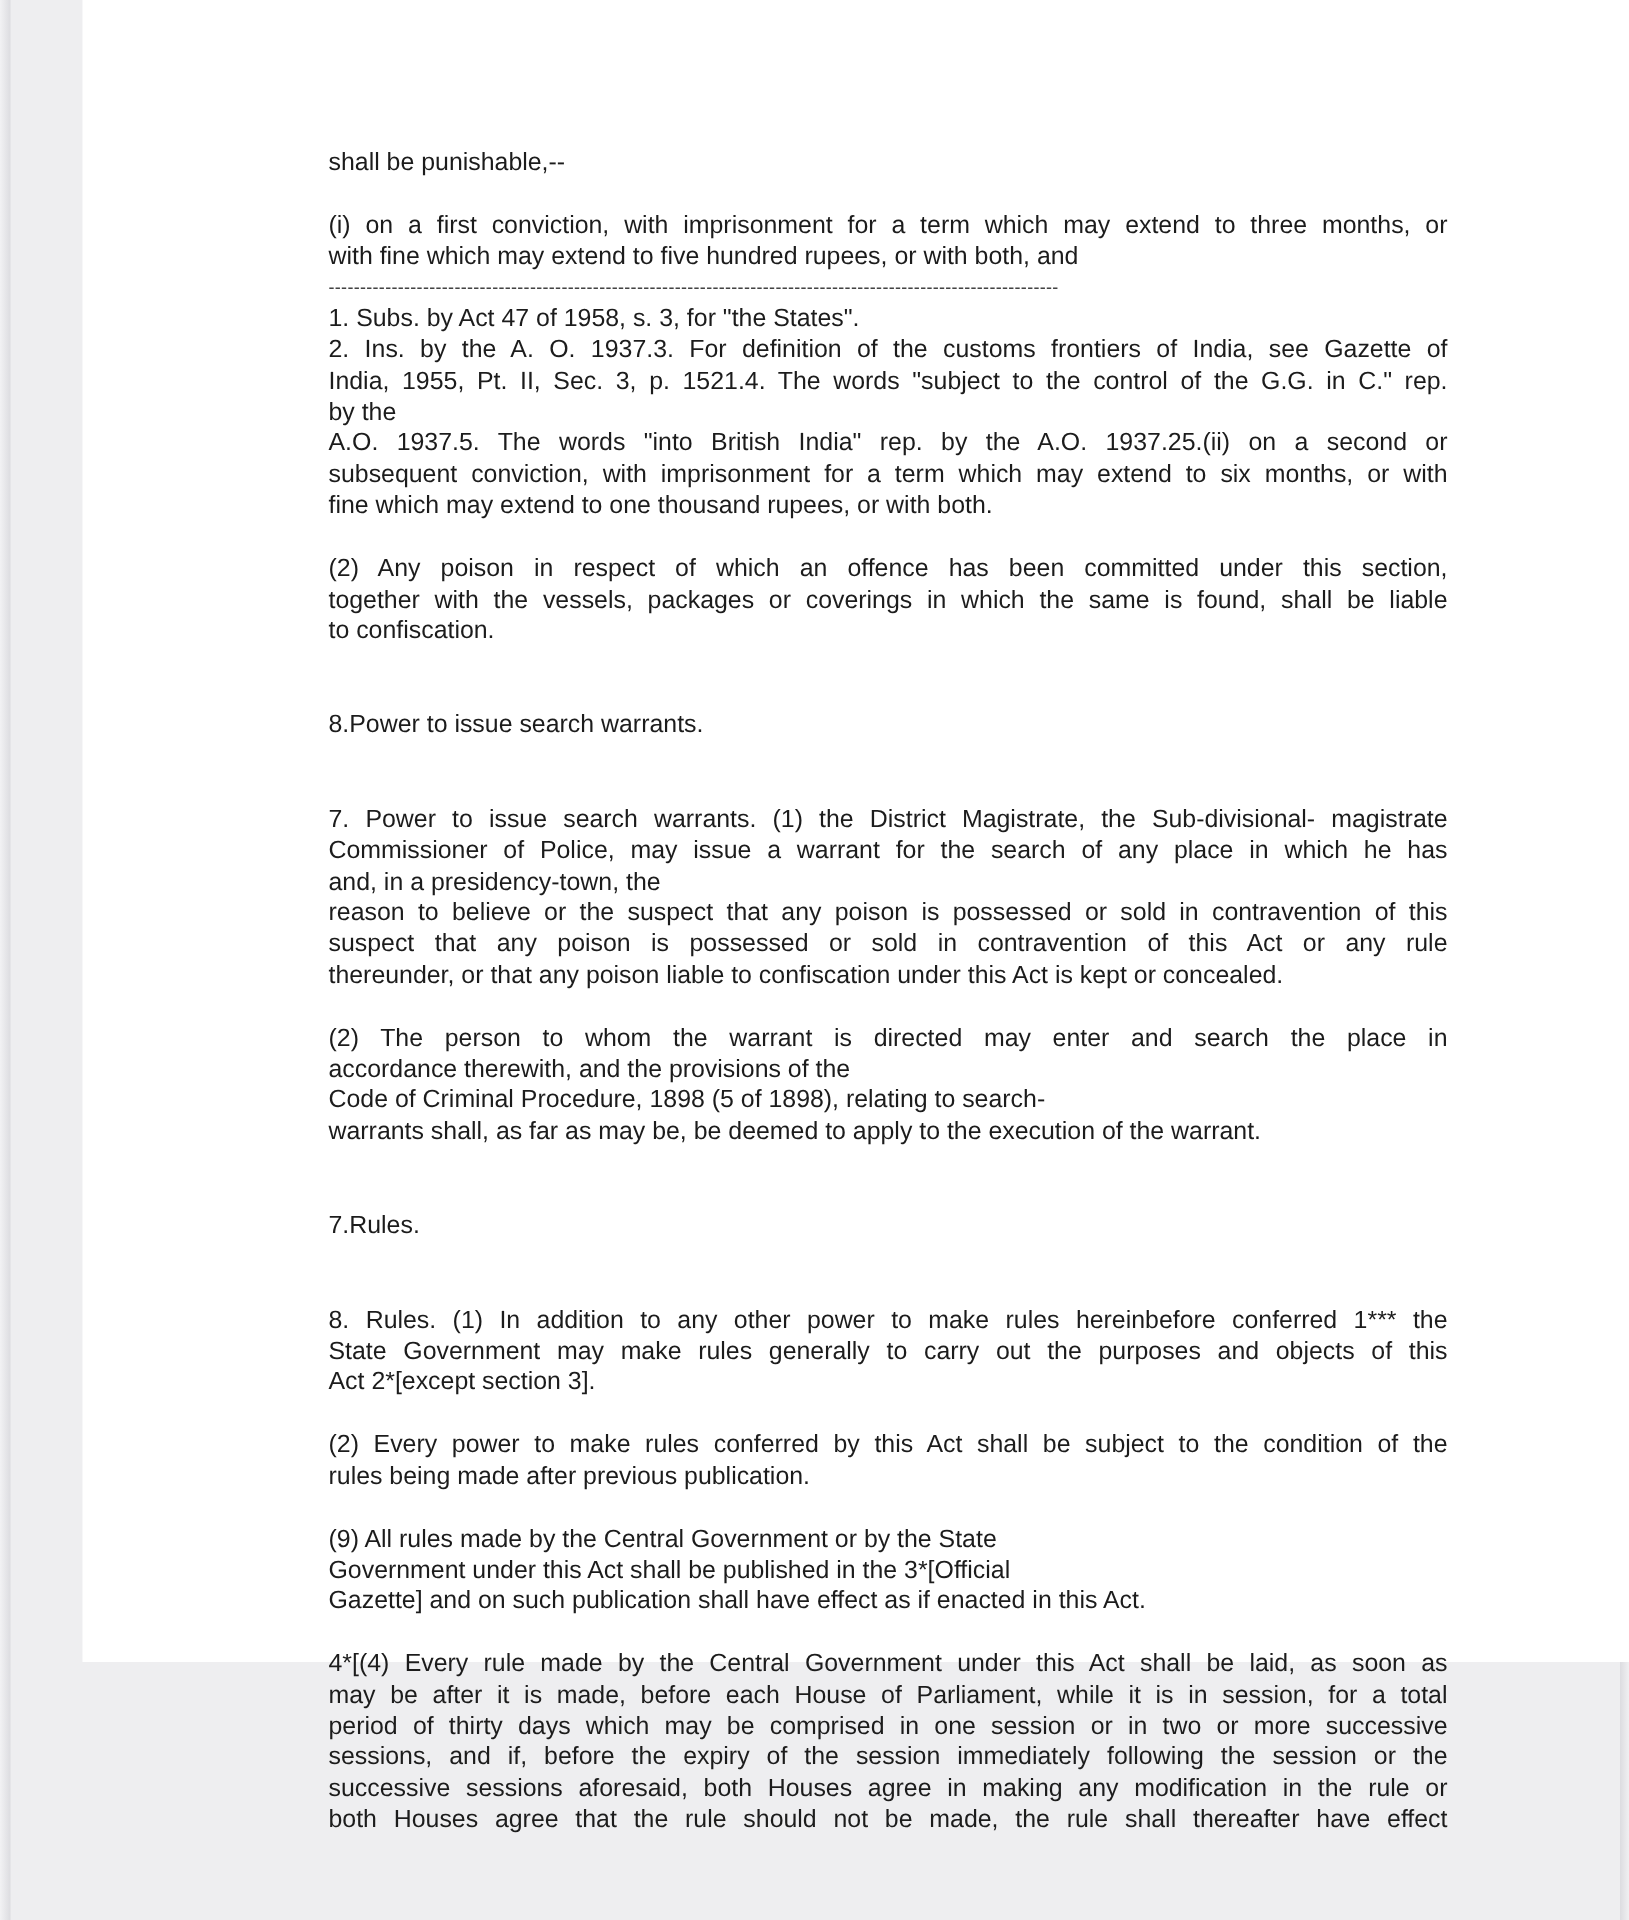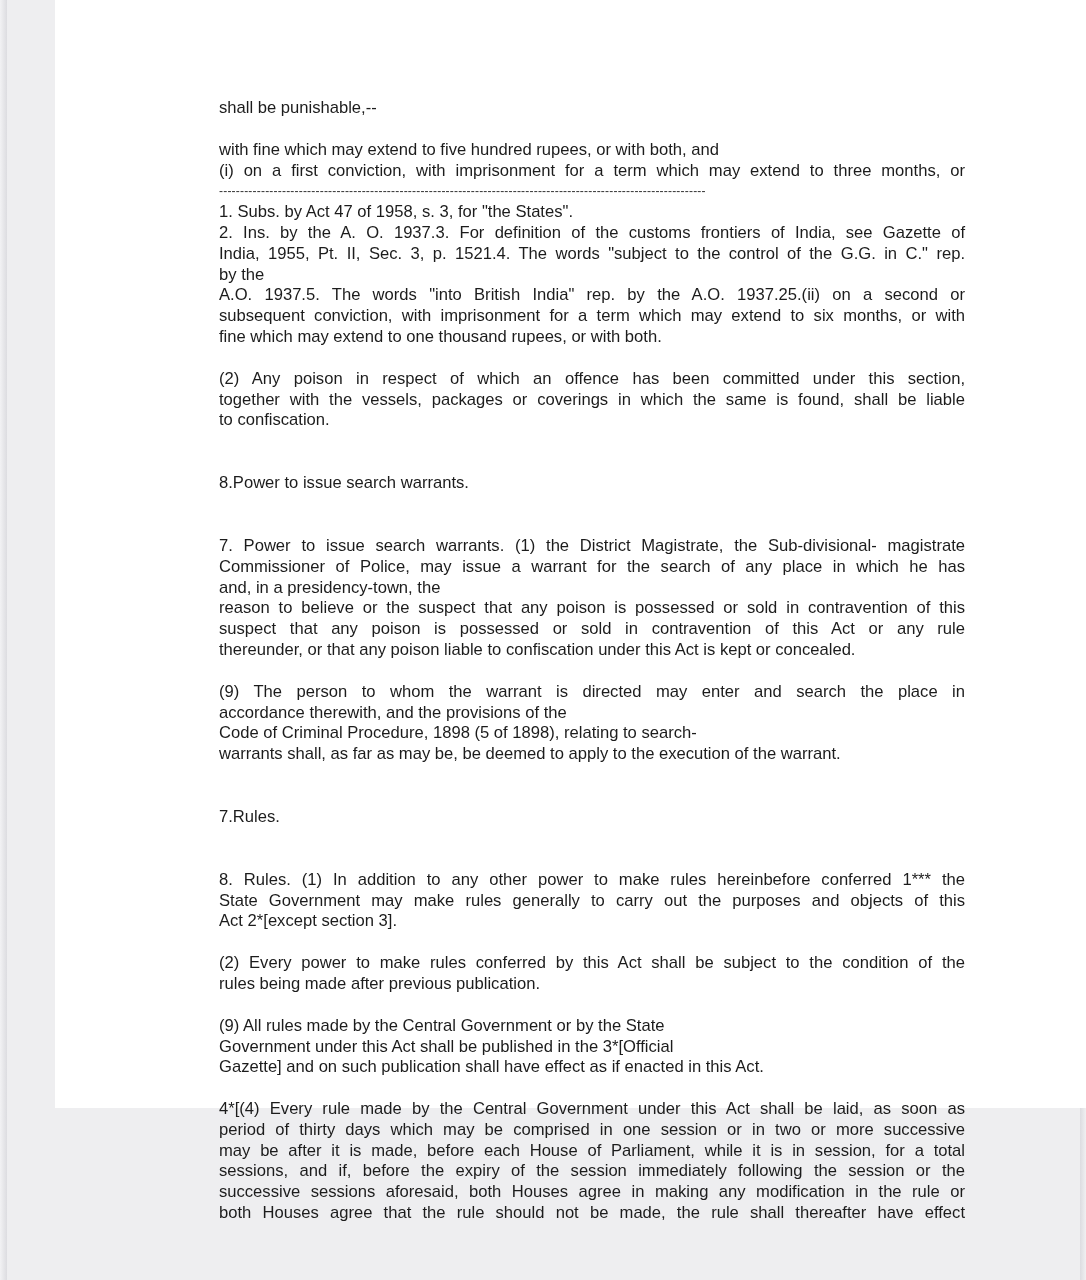--- a/index.html
+++ b/index.html
@@ -73,22 +73,22 @@
 <div class="edge-left"></div>
 <div class="edge-right"></div>
 
 <div class="page">
   <div class="content">
 
     <p class="heading">shall be punishable,--</p>
     <div class="gap-sm"></div>
 
     <div class="para">
+      <span class="line">(i) on a first conviction, with imprisonment for a term which may extend to three months, or</span>
       <span class="line last">with fine which may extend to five hundred rupees, or with both, and</span>
-      <span class="line">(i) on a first conviction, with imprisonment for a term which may extend to three months, or</span>
     </div>
 
     <p class="rule">--------------------------------------------------------------------------------------------------------------------</p>
 
     <div class="para">
       <span class="line last">1. Subs. by Act 47 of 1958, s. 3, for "the States".</span>
       <span class="line">2. Ins. by the A. O. 1937.3. For definition of the customs frontiers of India, see Gazette of</span>
       <span class="line">India, 1955, Pt. II, Sec. 3, p. 1521.4. The words "subject to the control of the G.G. in C." rep.</span>
       <span class="line last">by the</span>
       <span class="line">A.O. 1937.5. The words "into British India" rep. by the A.O. 1937.25.(ii) on a second or</span>
@@ -111,21 +111,21 @@
       <span class="line">7. Power to issue search warrants. (1) the District Magistrate, the Sub-divisional- magistrate</span>
       <span class="line">Commissioner of Police, may issue a warrant for the search of any place in which he has</span>
       <span class="line last">and, in a presidency-town, the</span>
       <span class="line">reason to believe or the suspect that any poison is possessed or sold in contravention of this</span>
       <span class="line">suspect that any poison is possessed or sold in contravention of this Act or any rule</span>
       <span class="line last">thereunder, or that any poison liable to confiscation under this Act is kept or concealed.</span>
     </div>
     <div class="gap-sm"></div>
 
     <div class="para">
-      <span class="line">(9) The person to whom the warrant is directed may enter and search the place in</span>
+      <span class="line">(2) The person to whom the warrant is directed may enter and search the place in</span>
       <span class="line last">accordance therewith, and the provisions of the</span>
       <span class="line last">Code of Criminal Procedure, 1898 (5 of 1898), relating to search-</span>
       <span class="line last">warrants shall, as far as may be, be deemed to apply to the execution of the warrant.</span>
     </div>
     <div class="gap-md"></div>
 
     <p class="heading">7.Rules.</p>
     <div class="gap-md"></div>
 
     <div class="para">
@@ -143,21 +143,21 @@
 
     <div class="para">
       <span class="line last">(9) All rules made by the Central Government or by the State</span>
       <span class="line last">Government under this Act shall be published in the 3*[Official</span>
       <span class="line last">Gazette] and on such publication shall have effect as if enacted in this Act.</span>
     </div>
     <div class="gap-sm"></div>
 
     <div class="para">
       <span class="line">4*[(4) Every rule made by the Central Government under this Act shall be laid, as soon as</span>
+      <span class="line">may be after it is made, before each House of Parliament, while it is in session, for a total</span>
       <span class="line">period of thirty days which may be comprised in one session or in two or more successive</span>
-      <span class="line">may be after it is made, before each House of Parliament, while it is in session, for a total</span>
       <span class="line">sessions, and if, before the expiry of the session immediately following the session or the</span>
       <span class="line">successive sessions aforesaid, both Houses agree in making any modification in the rule or</span>
       <span class="line">both Houses agree that the rule should not be made, the rule shall thereafter have effect</span>
     </div>
 
   </div>
 </div>
 
 </body></html>

